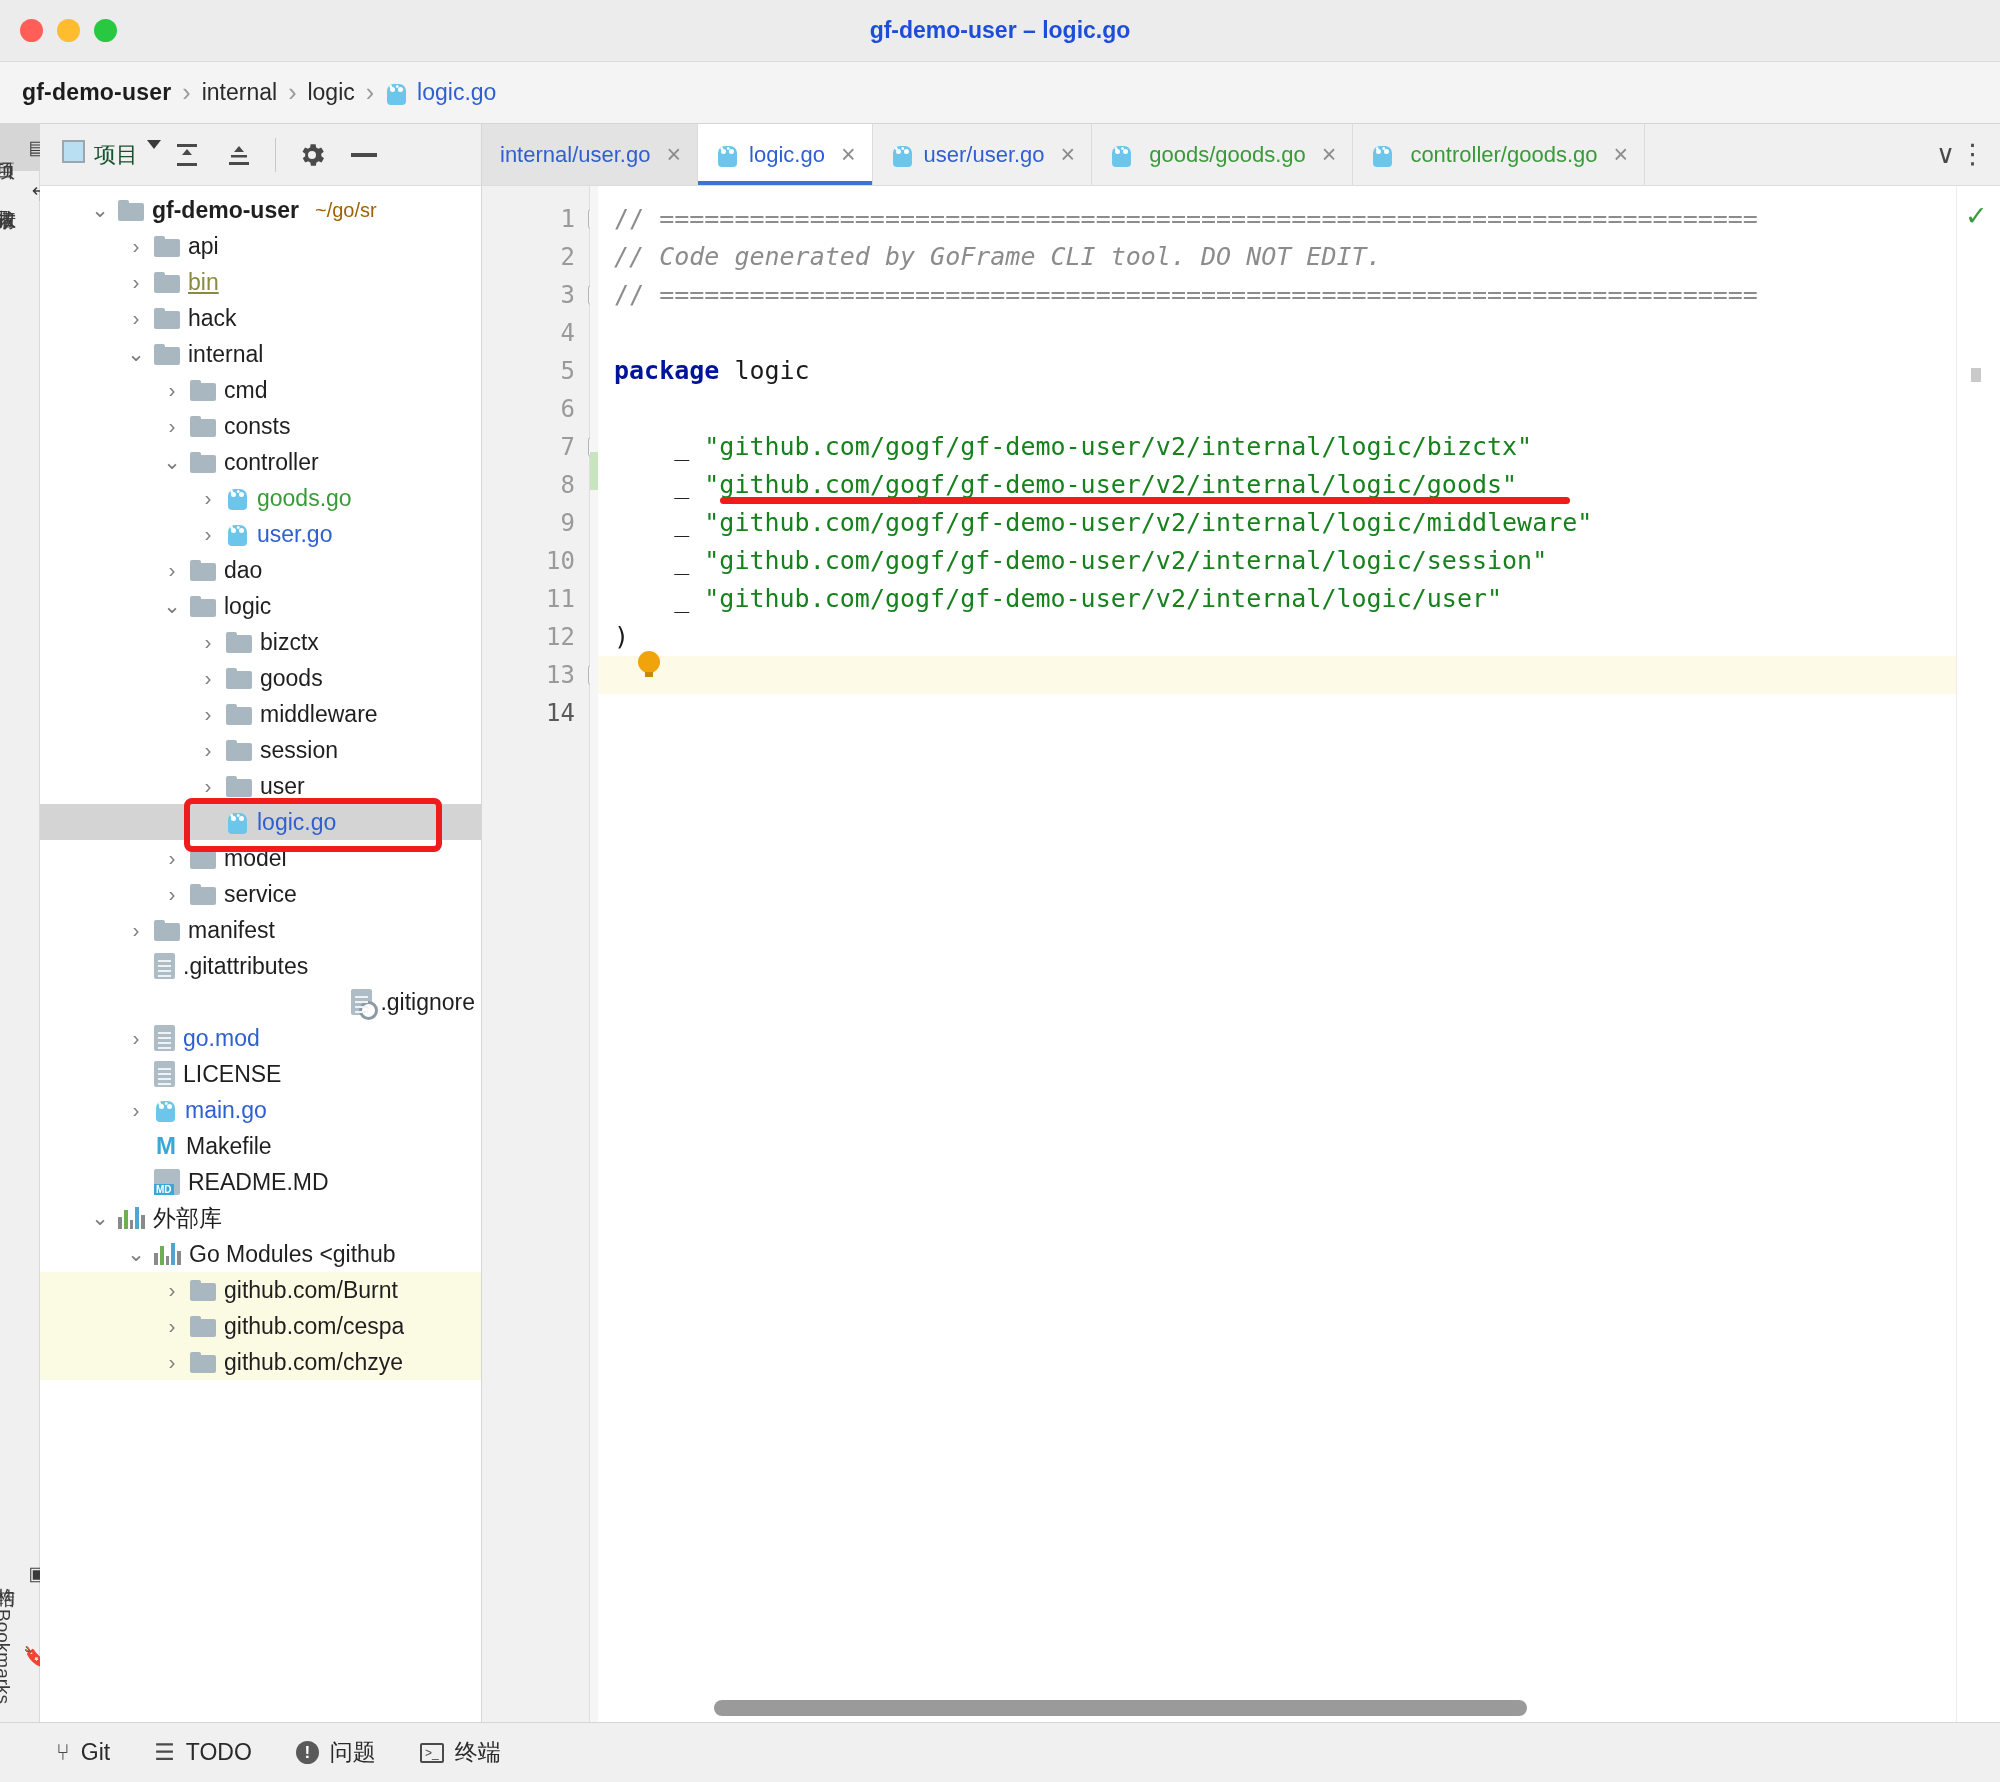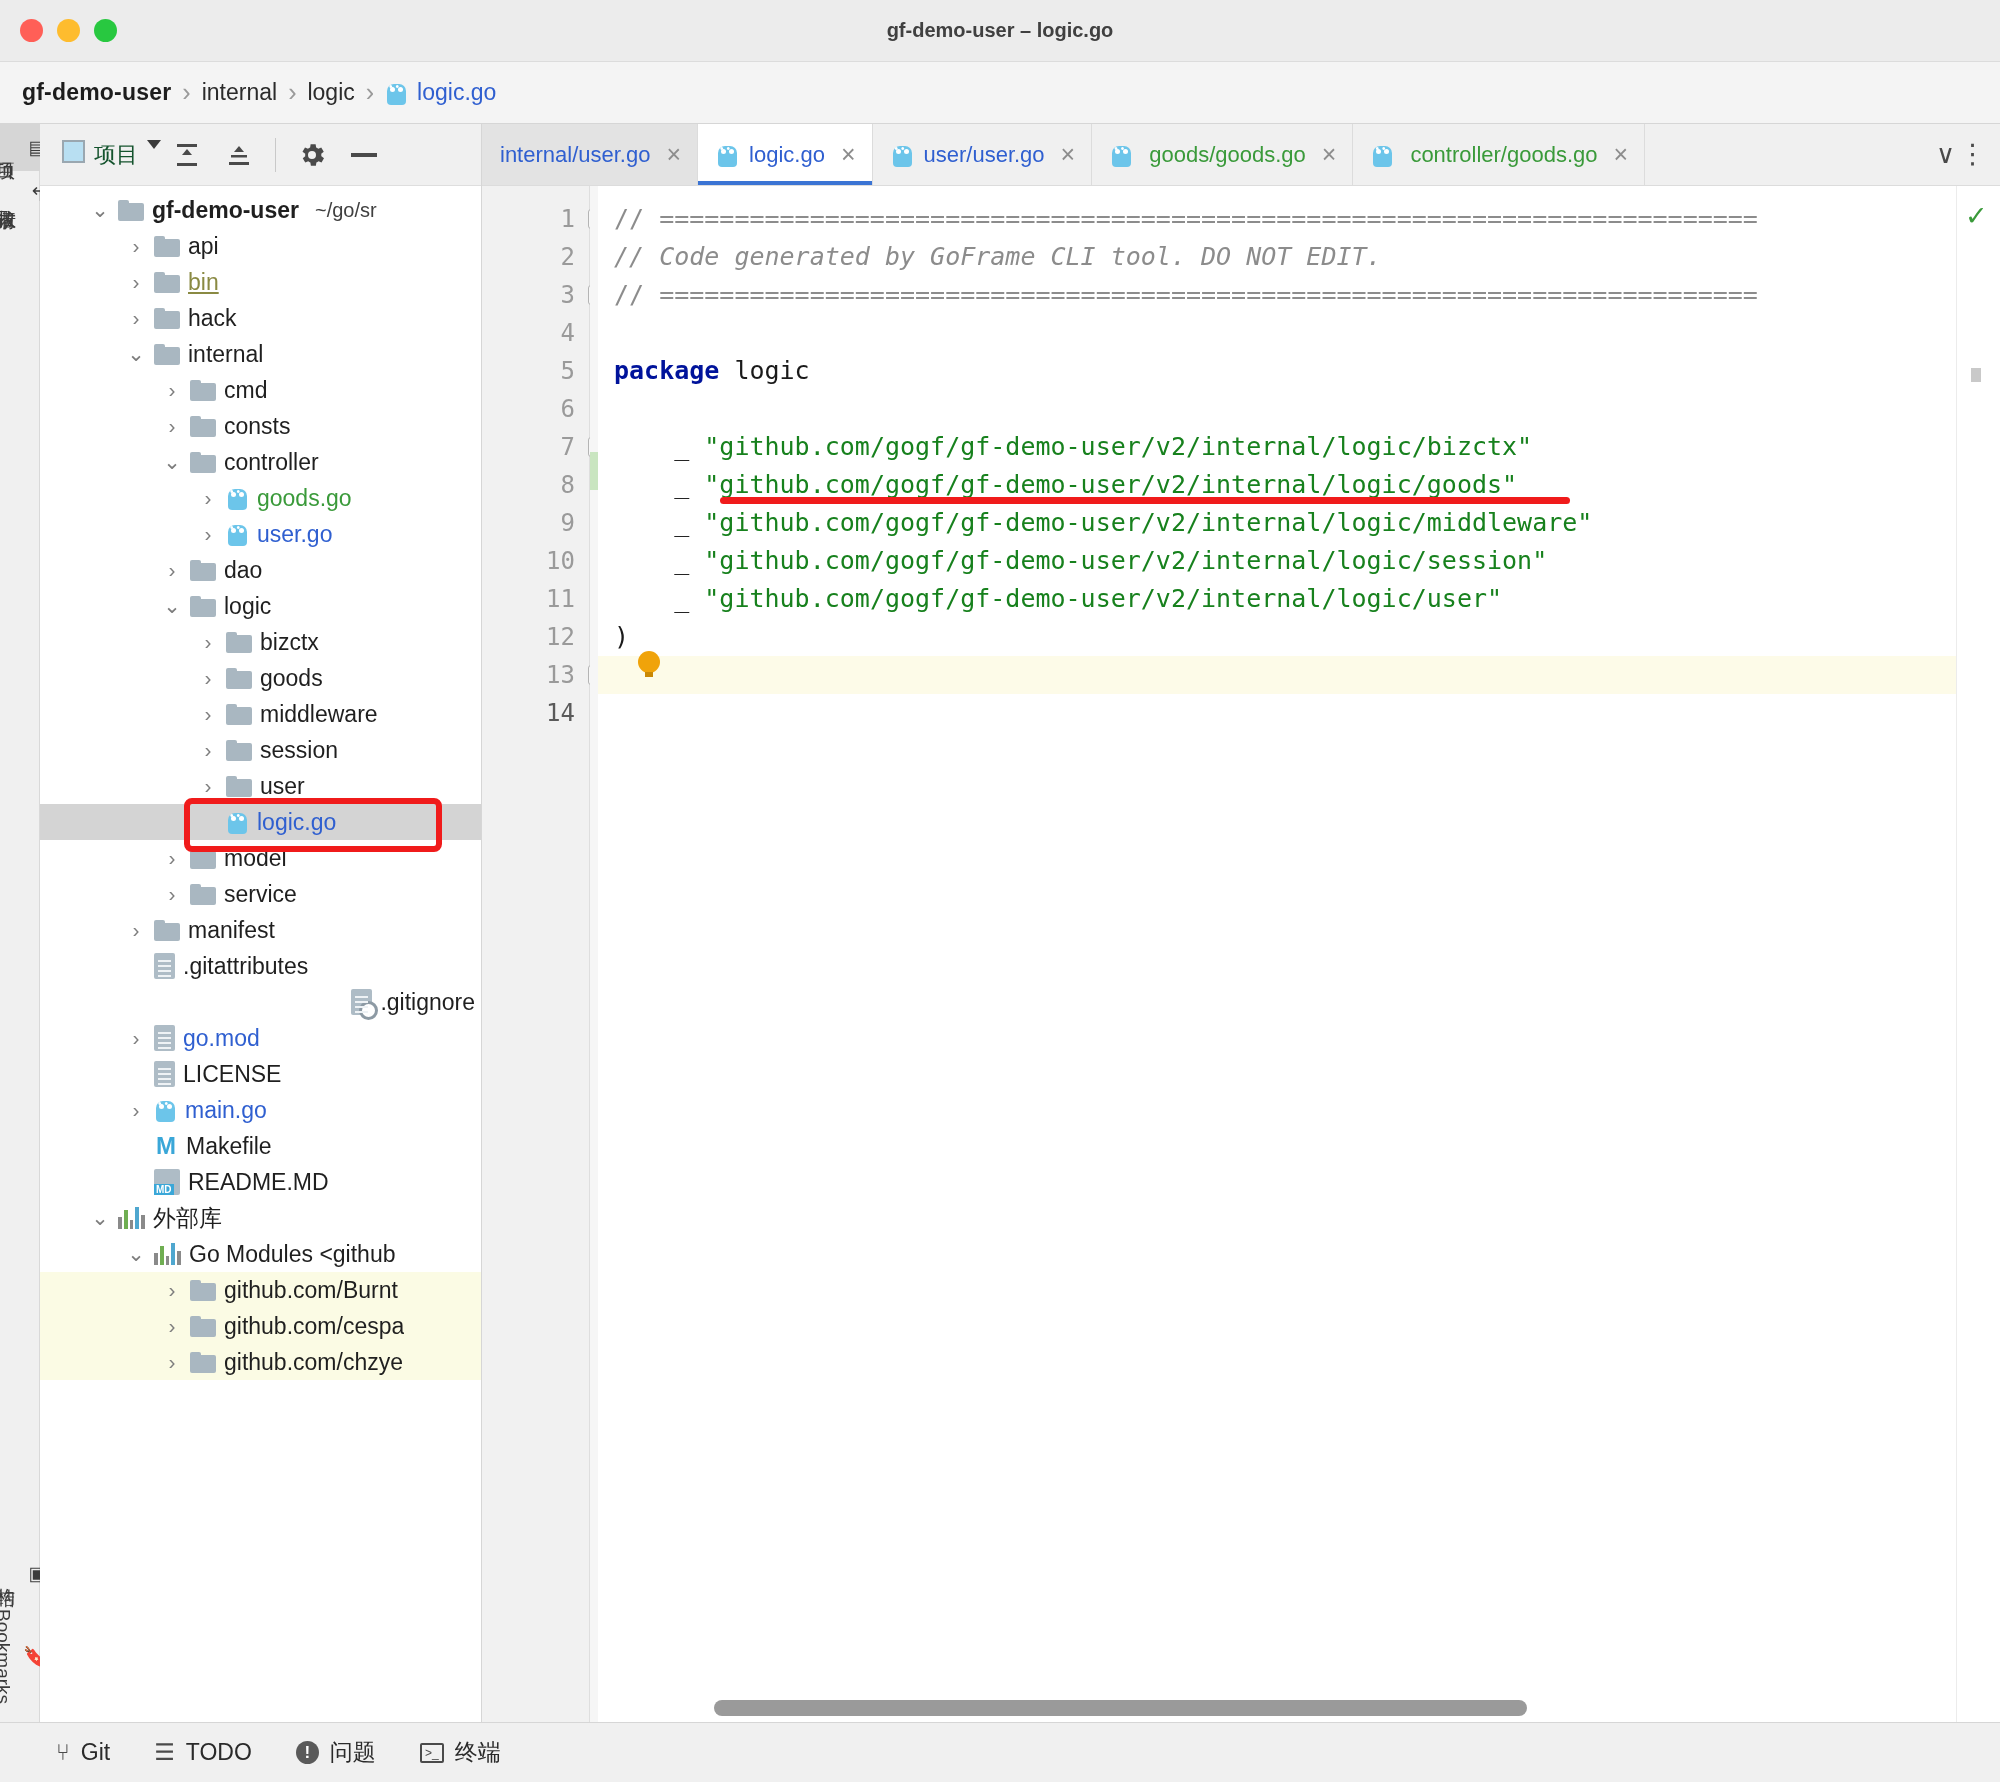--- a/index.html
+++ b/index.html
@@ -27,21 +27,21 @@
     flex: 0 0 62px;
   }
   .traffic { display: flex; gap: 14px; padding-left: 20px; align-items: center; }
   .dot { width: 23px; height: 23px; border-radius: 50%; display: block; }
   .dot.red { background: #ff5f57; }
   .dot.amber { background: #febc2e; }
   .dot.green { background: #28c840; }
   .win-title {
     position: absolute; left: 0; right: 0; top: 0; bottom: 0;
     display: flex; align-items: center; justify-content: center;
-    font-size: 20px; font-weight: bold; color: #404040;
+    font-size: 23px; font-weight: bold; color: #1d4ed8;
     pointer-events: none;
   }
 
   
   .breadcrumb {
     height: 62px; flex: 0 0 62px;
     background: #f4f4f4;
     border-bottom: 1px solid #d6d6d6;
     display: flex; align-items: center;
     padding-left: 22px; gap: 11px;
@@ -159,21 +159,21 @@
       background:#3aa7d8; color:#fff; padding:0 2px; font-weight:bold; }
   .bars-ico {
     width: 27px; height: 22px; flex:0 0 27px; display:flex; align-items:flex-end; gap:2px;
   }
   .bars-ico b { width:4px; display:block; }
   .lbl { overflow: hidden; text-overflow: clip; }
   .lbl.bold { font-weight: bold; }
   .lbl.blue { color: #2f5fd0; }
   .lbl.green { color: #3a9a3a; }
   .lbl.olive { color: #8a8a43; text-decoration: underline; }
-  .path-hint { color: #404040; font-size: 20px; margin-left: 8px; }
+  .path-hint { color: #a16207; font-size: 20px; margin-left: 8px; }
 
   .redbox {
     position: absolute;
     border: 6px solid #f01b1b;
     border-radius: 8px;
     pointer-events: none;
   }
 
   
   .editor { flex: 1; display: flex; flex-direction: column; min-width:0; background:#fff; }

